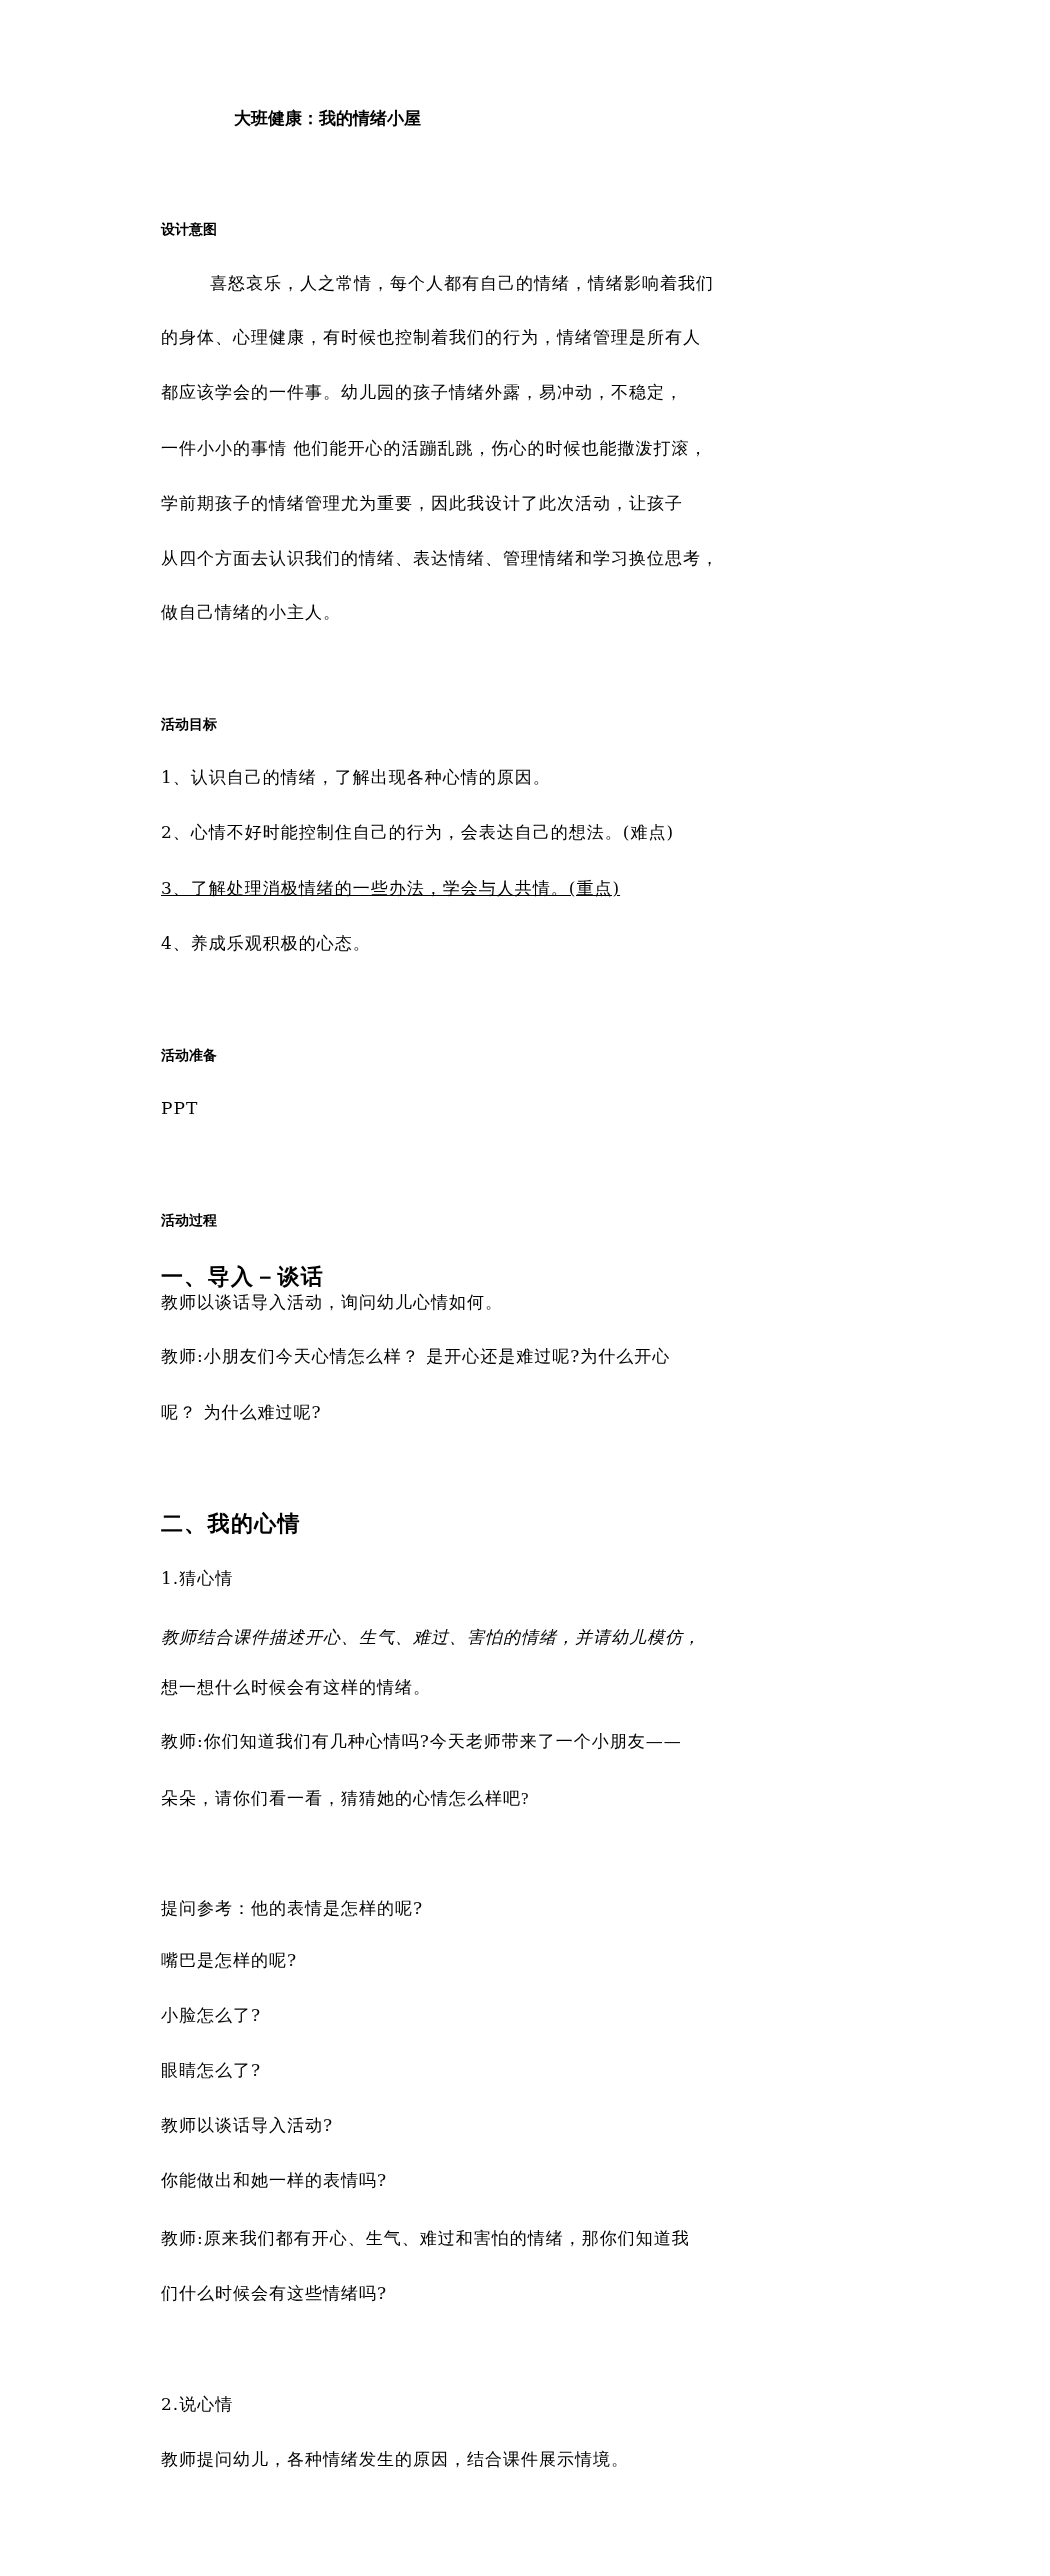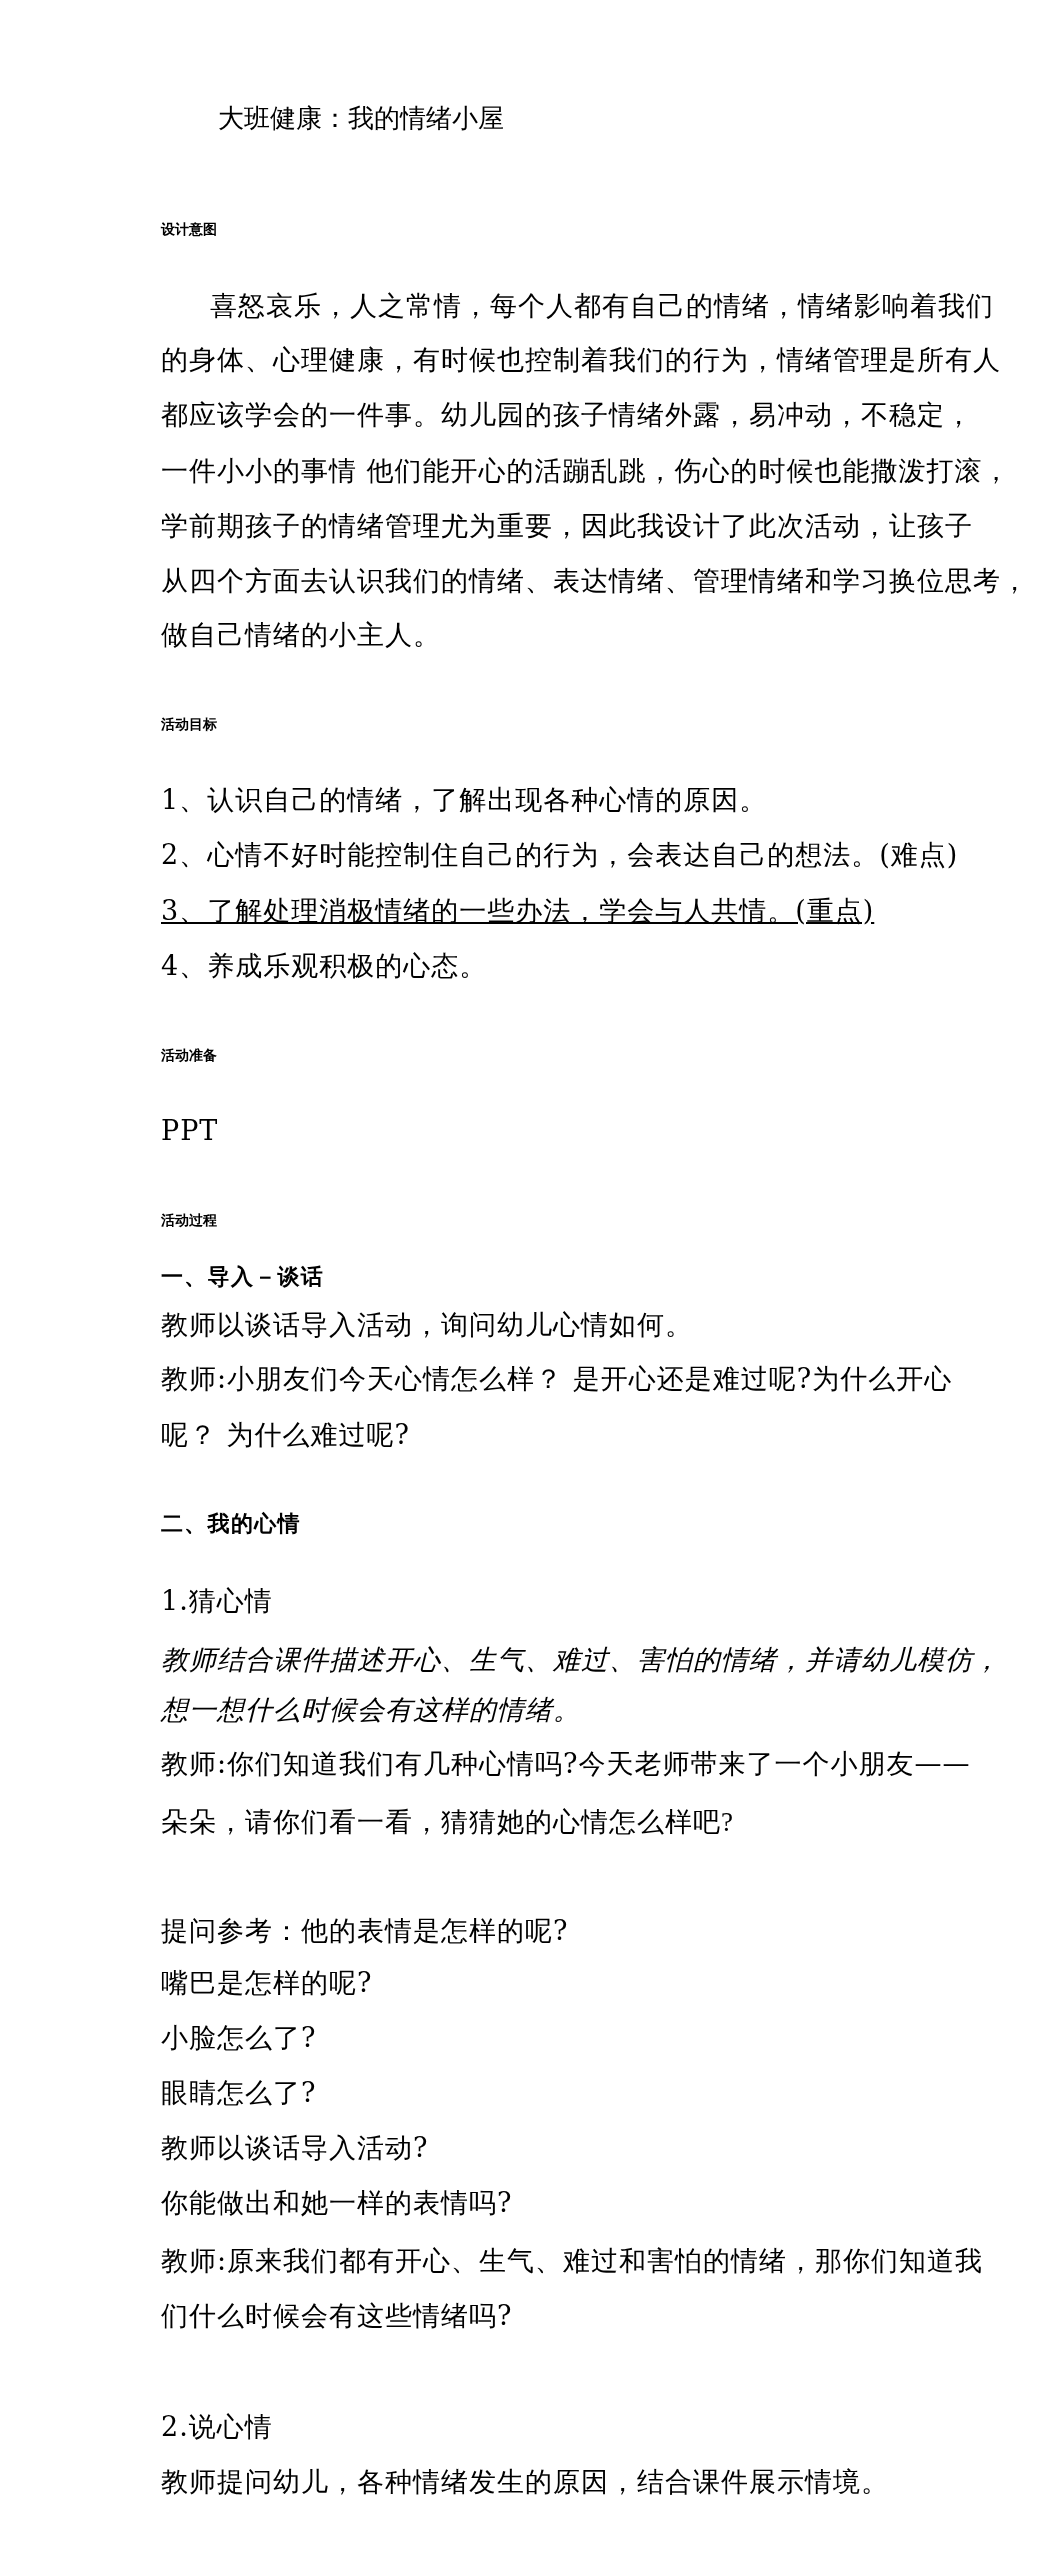--- a/index.html
+++ b/index.html
@@ -1,20 +1,20 @@
 <!DOCTYPE html>
 <html style="font-size:10.6px"><head>
 <meta charset="utf-8">
 <style>
   html, body { margin: 0; padding: 0; background: #ffffff; }
   body { width: 1051px; height: 2576px; position: relative; overflow: hidden; color: #000; }
   .line { position: absolute; left: 161px; white-space: nowrap; line-height: 26.5px; height: 26.5px; }
-  .serif { font-family: "DejaVu Serif", "Liberation Serif", serif; font-size: 27px; letter-spacing: 1px; margin-top: 23px; }
+  .serif { font-family: "DejaVu Serif", "Liberation Serif", serif; font-size: 17px; letter-spacing: 1px; }
   .sans-bold { font-family: "DejaVu Sans", "Liberation Sans", sans-serif; font-weight: bold; font-size: 14px; }
-  .title { font-family: "DejaVu Sans", "Liberation Sans", sans-serif; font-weight: normal; font-size: 26px; left: 218px; }
+  .title { font-family: "DejaVu Sans", "Liberation Sans", sans-serif; font-weight: bold; font-size: 17px; left: 234px; }
   .serif-bold { font-family: "DejaVu Serif", "Liberation Serif", serif; font-weight: bold; font-size: 22px; letter-spacing: 1.3px; }
   .indent { left: 210px; }
 </style>
 </head>
 <body>
 
 <div>
 
   <div class="line title" style="top:105px;">大班健康：我的情绪小屋</div>
 
@@ -44,21 +44,21 @@
   <div class="line sans-bold" style="top:1207px;">活动过程</div>
 
   <div class="line serif-bold" style="top:1263px;">一、导入－谈话</div>
   <div class="line serif" style="top:1289px;">教师以谈话导入活动，询问幼儿心情如何。</div>
   <div class="line serif" style="top:1343px;">教师:小朋友们今天心情怎么样？ 是开心还是难过呢?为什么开心</div>
   <div class="line serif" style="top:1399px;">呢？ 为什么难过呢?</div>
 
   <div class="line serif-bold" style="top:1510px;">二、我的心情</div>
   <div class="line serif" style="top:1565px;">1.猜心情</div>
   <div class="line serif" style="top:1624px;font-style:italic;">教师结合课件描述开心、生气、难过、害怕的情绪，并请幼儿模仿，</div>
-  <div class="line serif" style="top:1674px;font-style:italic;">想一想什么时候会有这样的情绪。</div>
+  <div class="line serif" style="top:1674px;">想一想什么时候会有这样的情绪。</div>
   <div class="line serif" style="top:1728px;">教师:你们知道我们有几种心情吗?今天老师带来了一个小朋友——</div>
   <div class="line serif" style="top:1786px;font-family:Liberation Serif, serif;">朵朵，请你们看一看，猜猜她的心情怎么样吧?</div>
 
   <div>
     <div class="line serif" style="top:1895px;">提问参考：他的表情是怎样的呢?</div>
     <div class="line serif" style="top:1947px;text-align:center;">嘴巴是怎样的呢?</div>
     <div class="line serif" style="top:2002px;">小脸怎么了?</div>
     <div class="line serif" style="top:2057px;">眼睛怎么了?</div>
     <div class="line serif" style="top:2112px;">教师以谈话导入活动?</div>
     <div class="line serif" style="top:2167px;">你能做出和她一样的表情吗?</div>

